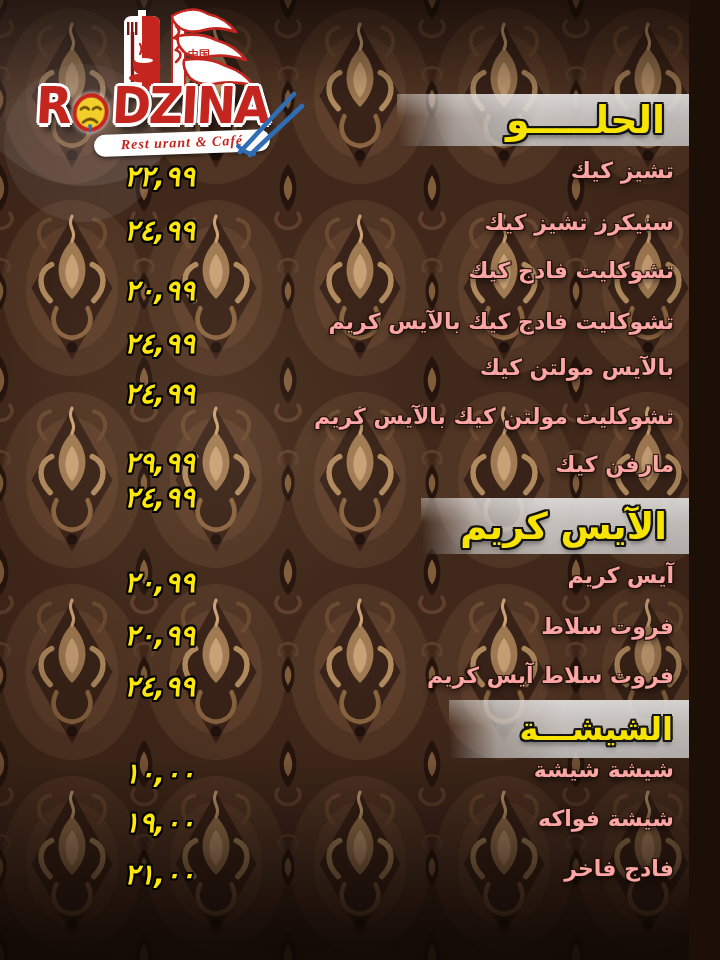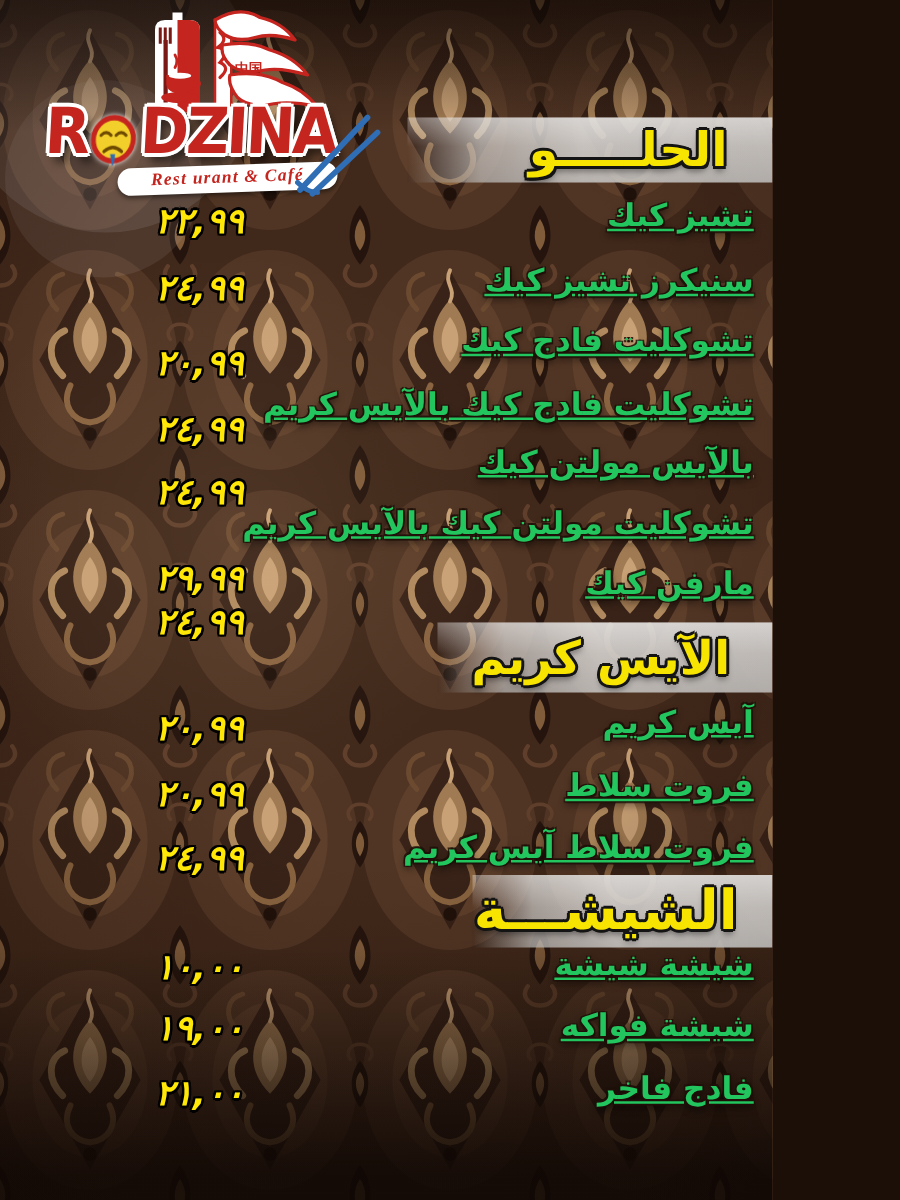--- a/index.html
+++ b/index.html
@@ -1,17 +1,17 @@
 <!DOCTYPE html>
 <html lang="ar"><head>
 <meta charset="utf-8">
 <style>
   html,body{margin:0;padding:0;background:#1b0f08;}
   .stage{
-    position:relative;width:618px;height:960px;overflow:hidden;
+    position:relative;width:689px;height:960px;overflow:hidden;
     background:#40281a;
     font-family:"DejaVu Sans", sans-serif;
   }
   .bg-svg{position:absolute;inset:0;z-index:0;display:block;}
   .deco-circle{position:absolute;border-radius:50%;z-index:1;}
   .deco-circle.c1{left:-34px;top:-52px;width:238px;height:238px;background:rgba(205,200,198,0.13);}
   .deco-circle.c2{left:4px;top:64px;width:158px;height:158px;background:rgba(205,200,198,0.10);}
   .vignette{
     position:absolute;inset:0;z-index:2;pointer-events:none;
     background:
@@ -60,26 +60,25 @@
     text-shadow:
       2.4px 0 0 #141414, -2.4px 0 0 #141414, 0 2.4px 0 #141414, 0 -2.4px 0 #141414,
       1.8px 1.8px 0 #141414, -1.8px -1.8px 0 #141414, 1.8px -1.8px 0 #141414, -1.8px 1.8px 0 #141414,
       0 4px 5px rgba(0,0,0,0.45);
   }
 
   
   .row{position:absolute;left:0;right:0;height:42px;}
   .item-name{
     position:absolute;right:15px;top:0;direction:rtl;white-space:nowrap;
-    font-size:25px;font-weight:bold;color:#22c55e;
+    font-size:22px;font-weight:bold;color:#fca5a5;
     text-shadow:
       1.2px 1.2px 0 rgba(30,16,8,0.9), -1.2px -1.2px 0 rgba(30,16,8,0.85),
       1.2px -1.2px 0 rgba(30,16,8,0.85), -1.2px 1.2px 0 rgba(30,16,8,0.85),
       0 3px 6px rgba(0,0,0,0.65);
-    text-decoration: underline;
   }
   .item-price{
     position:absolute;left:55px;width:140px;text-align:right;direction:ltr;
     font-size:28px;font-weight:bold;font-style:italic;letter-spacing:1px;
     color:#ffe808;
     text-shadow:
       2px 0 0 #000, -2px 0 0 #000, 0 2px 0 #000, 0 -2px 0 #000,
       1.6px 1.6px 0 #000, -1.6px -1.6px 0 #000, 1.6px -1.6px 0 #000, -1.6px 1.6px 0 #000;
   }
 </style>
@@ -178,21 +177,21 @@
       </div>
 
       <svg class="chopsticks-svg" width="72" height="72" viewBox="0 0 72 72" aria-hidden="true">
         <path d="M4,66 L58,8" stroke="#2f6db5" stroke-width="4.6" stroke-linecap="round"></path>
         <path d="M14,69 L66,20" stroke="#2f6db5" stroke-width="4.6" stroke-linecap="round"></path>
         <path d="M2,60 q8,8 16,8" stroke="#2f6db5" stroke-width="4" fill="none" stroke-linecap="round"></path>
       </svg>
     </div>
 
     <div class="band" style="top:94px;height:52px;width:292px">
-      <div class="section-title" style="font-size:38px;padding-left:4px;padding-right:36px">الحلـــــو</div>
+      <div class="section-title" style="font-size:38px;padding-left:4px;padding-right:24px">الحلـــــو</div>
     </div>
 
     <div class="row" style="top:158px">
       <span class="item-price" style="top:2px">٢٢,٩٩</span>
       <span class="item-name">تشيز كيك</span>
     </div>
     <div class="row" style="top:210px">
       <span class="item-price" style="top:4px">٢٤,٩٩</span>
       <span class="item-name">سنيكرز تشيز كيك</span>
     </div>
@@ -211,38 +210,38 @@
     <div class="row" style="top:404px">
       <span class="item-price" style="top:42px">٢٩,٩٩</span>
       <span class="item-name">تشوكليت مولتن كيك بالآيس كريم</span>
     </div>
     <div class="row" style="top:452px">
       <span class="item-price" style="top:29px">٢٤,٩٩</span>
       <span class="item-name">مارفن كيك</span>
     </div>
 
     <div class="band" style="top:498px;height:56px;width:268px">
-      <div class="section-title" style="font-size:37px;padding-right:34px">الآيس كريم</div>
+      <div class="section-title" style="font-size:37px;padding-right:22px">الآيس كريم</div>
     </div>
 
     <div class="row" style="top:563px">
       <span class="item-price" style="top:3px">٢٠,٩٩</span>
       <span class="item-name">آيس كريم</span>
     </div>
     <div class="row" style="top:614px">
       <span class="item-price" style="top:5px">٢٠,٩٩</span>
       <span class="item-name">فروت سلاط</span>
     </div>
     <div class="row" style="top:663px">
       <span class="item-price" style="top:7px">٢٤,٩٩</span>
       <span class="item-name">فروت سلاط آيس كريم</span>
     </div>
 
     <div class="band" style="top:700px;height:58px;width:240px">
-      <div class="section-title" style="font-size:44px;padding-right:28px">الشيشـــة</div>
+      <div class="section-title" style="font-size:32px;padding-right:16px">الشيشـــة</div>
     </div>
 
     <div class="row" style="top:757px">
       <span class="item-price">١٠,٠٠</span>
       <span class="item-name">شيشة شيشة</span>
     </div>
     <div class="row" style="top:806px">
       <span class="item-price">١٩,٠٠</span>
       <span class="item-name">شيشة فواكه</span>
     </div>

